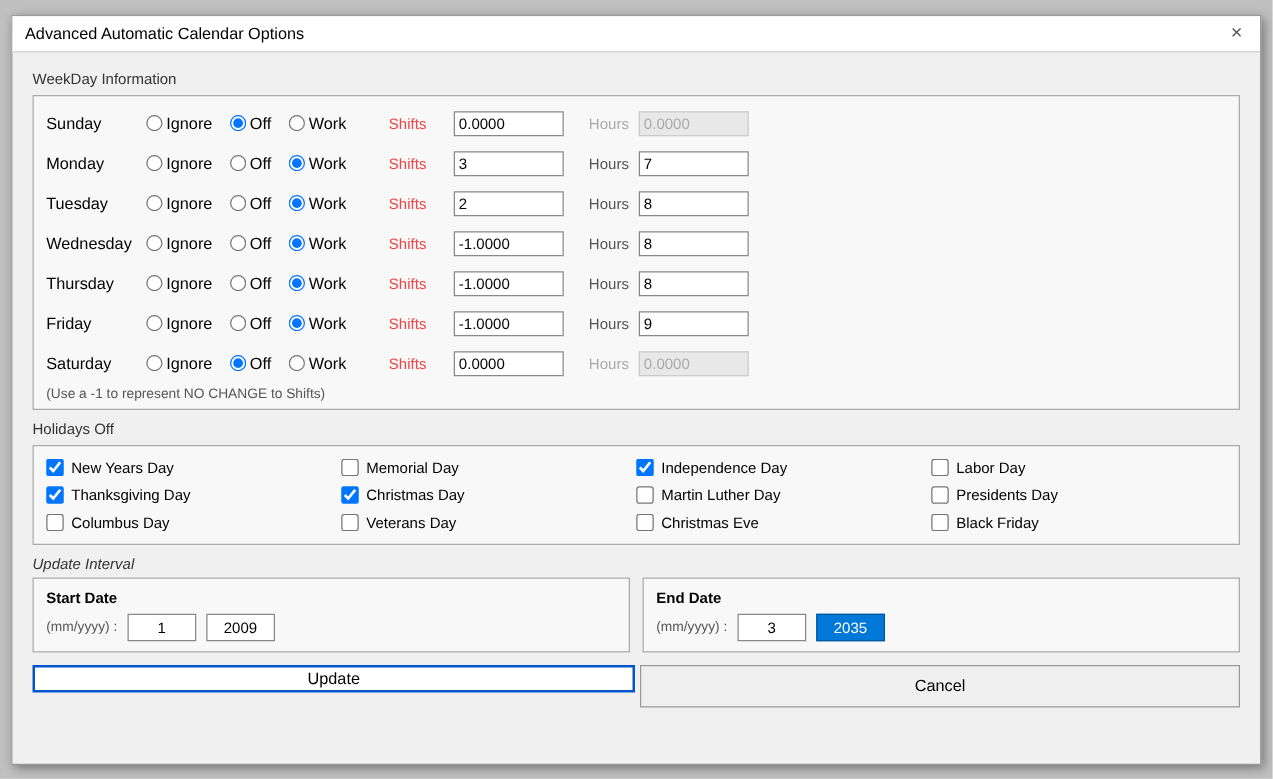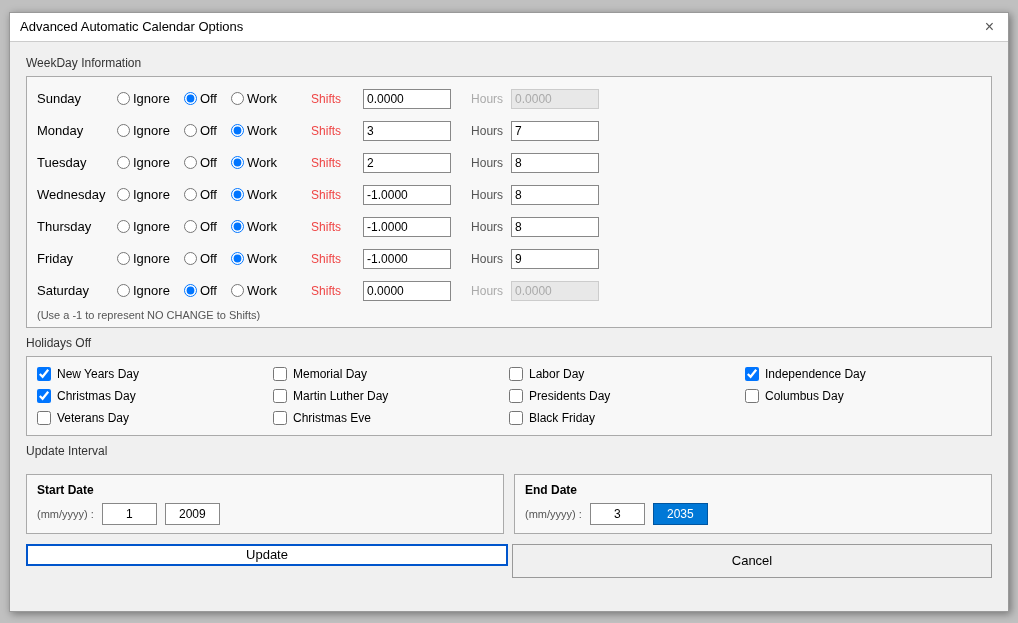--- a/index.html
+++ b/index.html
@@ -157,21 +157,22 @@
     }
     .holiday-label {
       font-size: 12px;
     }
     .update-interval-section {
       margin-bottom: 8px;
     }
     .update-interval-label {
       font-size: 12px;
       color: #333;
-      margin-bottom: 16px;
+      margin-bottom: 4px;
+      font-style: italic;
     }
     .date-boxes {
       display: flex;
       gap: 10px;
     }
     .date-box {
       border: 1px solid #aaa;
       padding: 8px 10px;
       flex: 1;
       background: #f8f8f8;
@@ -429,26 +430,30 @@
 
       <div class="holiday-item">
             <input type="checkbox" checked="" style="">
             <span class="holiday-label">New Years Day</span>
           </div>
           <div class="holiday-item">
             <input type="checkbox" style="">
             <span class="holiday-label">Memorial Day</span>
           </div>
           <div class="holiday-item">
-            <input type="checkbox" style="">
-            <span class="holiday-label">Labor Day</span>
-          </div>
-          <div class="holiday-item">
             <input type="checkbox" checked="" style="">
             <span class="holiday-label">Independence Day</span>
+          </div>
+          <div class="holiday-item">
+            <input type="checkbox" style="">
+            <span class="holiday-label">Labor Day</span>
+          </div>
+          <div class="holiday-item">
+            <input type="checkbox" checked="" style="">
+            <span class="holiday-label">Thanksgiving Day</span>
           </div>
           <div class="holiday-item">
             <input type="checkbox" checked="" style="">
             <span class="holiday-label">Christmas Day</span>
           </div>
           <div class="holiday-item">
             <input type="checkbox" style="">
             <span class="holiday-label">Martin Luther Day</span>
           </div>
           <div class="holiday-item">

